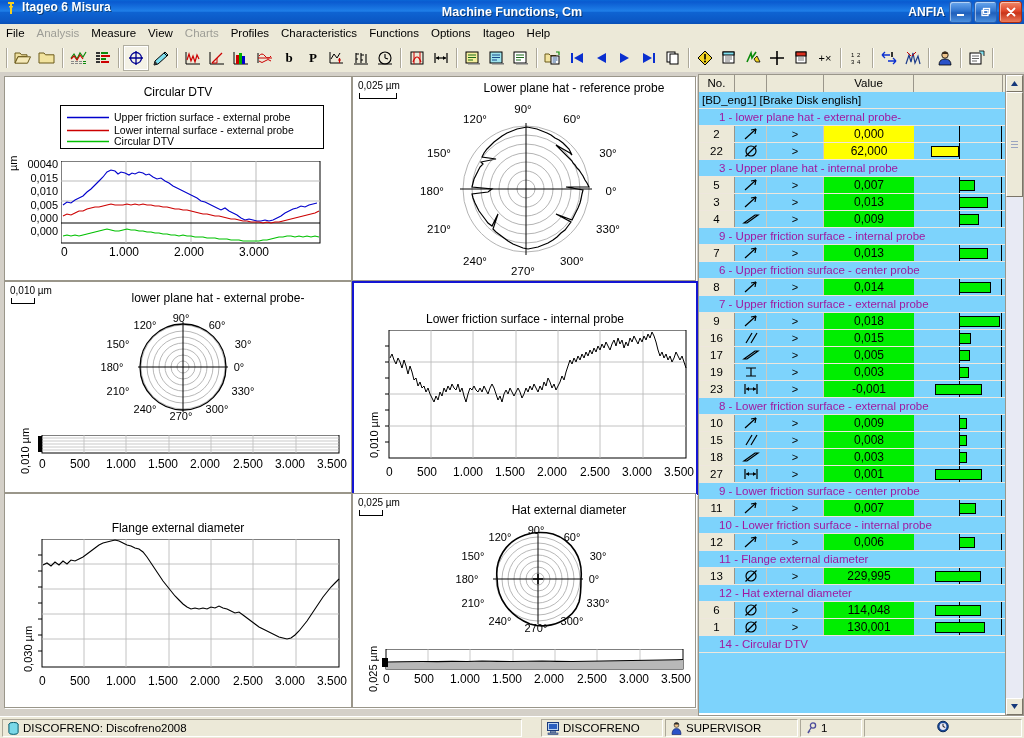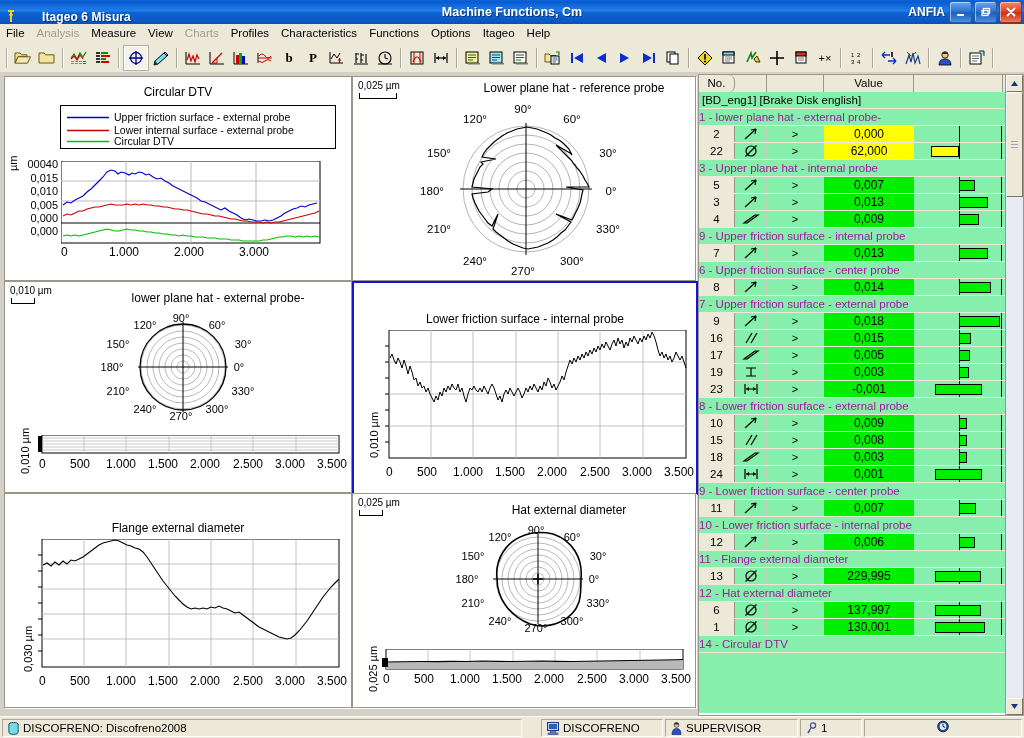--- a/index.html
+++ b/index.html
@@ -9,21 +9,21 @@
     font-size:11px;
     background:#d4d0c8;
     -webkit-font-smoothing:none;
   }
   .app{position:relative;width:1024px;height:738px;}
 
   
   .titlebar{
     position:absolute;left:0;top:0;width:1024px;height:24px;
     background:linear-gradient(180deg,#0a66d6 0%,#0a5ad0 8%,#1f7fe8 46%,#0e63d2 52%,#0b57c4 90%,#0a4fb5 100%);
-    display:flex;align-items:flex-end;gap:20px;
+    display:flex;align-items:flex-start;
   }
   .tb-ico{width:16px;height:16px;margin-left:3px;margin-right:3px;flex:0 0 auto;position:relative;}
   .tb-title{color:#fff;font-size:12px;font-weight:bold;letter-spacing:.1px;text-shadow:1px 1px 0 rgba(0,0,0,.45);}
   .tb-center{
     position:absolute;left:0;right:0;top:0;height:24px;
     display:flex;align-items:center;justify-content:center;pointer-events:none;
     color:#fff;font-size:12.5px;font-weight:bold;text-shadow:1px 1px 0 rgba(0,0,0,.45);
   }
   .tb-right{position:absolute;right:2px;top:0;height:24px;display:flex;align-items:center;gap:2px;}
   .tb-anfia{color:#fff;font-size:12px;font-weight:bold;margin-right:2px;text-shadow:1px 1px 0 rgba(0,0,0,.45);}
@@ -88,25 +88,25 @@
   .thead{
     position:absolute;left:0;top:0;height:17px;width:100%;
     background:#ece9d8;border-bottom:1px solid #9a968a;
     display:flex;align-items:center;
   }
   .th{
     height:17px;line-height:16px;font-size:11.5px;color:#000;text-align:center;
     border-right:1px solid #9a968a;box-sizing:border-box;
   }
   .tbody{
-    position:absolute;left:0;top:17px;width:306px;height:621px;overflow:hidden;background:#86efac;
+    position:absolute;left:0;top:17px;width:306px;height:621px;overflow:hidden;background:#7dd3fc;
   }
   .trow{height:17px;display:flex;align-items:stretch;box-sizing:border-box;border-bottom:1px solid #eee7dd;}
   .grp{
-    height:17px;line-height:16px;color:#a018a0;font-size:11.5px;
+    height:17px;line-height:16px;color:#a018a0;font-size:11.5px;padding-left:20px;
     border-bottom:1px solid #eee7dd;box-sizing:border-box;white-space:nowrap;
   }
   .filerow{
     height:17px;line-height:16px;color:#000;font-size:11.5px;padding-left:3px;
     border-bottom:1px solid #eee7dd;box-sizing:border-box;white-space:nowrap;
   }
   .c-no{
     width:36px;background:#ece9d8;border-right:1px solid #9a968a;
     text-align:center;line-height:16px;font-size:11.5px;color:#000;box-sizing:border-box;
   }
@@ -496,21 +496,21 @@
   </div>
 
   <div class="client">
 
     <div class="charts">
 
       <div class="panel" style="left:2px;top:2px;width:346px;height:203px;">
         <div class="ptitle" style="top:8px;">Circular DTV</div>
 
         <div style="position:absolute;left:57px;top:30px;width:262px;height:42px;background:#000;"></div>
-        <div style="position:absolute;left:55px;top:28px;width:262px;height:42px;background:#fff;border:1px solid #000;padding-left:12px;">
+        <div style="position:absolute;left:55px;top:28px;width:262px;height:42px;background:#fff;border:1px solid #000;">
           <div style="position:absolute;left:6px;top:5px;display:flex;align-items:center;gap:5px;">
             <svg width="42" height="3">
                 <line x1="0" y1="1.5" x2="42" y2="1.5" stroke="#0000cc" stroke-width="1.6"></line>
               </svg>
             <span style="font-size:10.5px;">Upper friction surface - external probe</span>
           </div>
           <div style="position:absolute;left:6px;top:18px;display:flex;align-items:center;gap:5px;">
             <svg width="42" height="3">
                 <line x1="0" y1="1.5" x2="42" y2="1.5" stroke="#cc0000" stroke-width="1.6"></line>
               </svg>
@@ -805,21 +805,21 @@
             <span style="position:absolute;left:206px;">2.500</span>
           <span style="position:absolute;left:248px;">3.000</span>
             <span style="position:absolute;left:290px;">3.500</span>
         </div>
       </div>
 
     </div>
 
     <div class="tablewrap">
       <div class="thead" id="thead">
-          <div class="th" style="width: 36px; border-radius: 6px;">No.</div>
+          <div class="th" style="width: 36px;">No.</div>
           <div class="th" style="width: 32px;"></div>
           <div class="th" style="width: 57px;"></div>
           <div class="th" style="width: 90px;">Value</div>
           <div class="th" style="width: 89px;"></div>
         </div>
       <div class="tbody" id="tbody">
           <div class="filerow">[BD_eng1] [Brake Disk english]</div>
           <div class="grp">1 - lower plane hat - external probe-</div>
           <div class="trow">
             <div class="c-no">2</div>
@@ -1053,21 +1053,21 @@
             </div>
             <div class="c-op">&gt;</div>
             <div class="c-val" style="background: rgb(0, 238, 0);">0,003</div>
             <div class="c-bar">
               <div class="tick" style="left:45px"></div>
               <div class="tick" style="left:87px"></div>
               <div class="bar" style="left: 45px; width: 8px; background: rgb(0, 238, 0);"></div>
             </div>
           </div>
           <div class="trow">
-            <div class="c-no">24</div>
+            <div class="c-no">27</div>
             <div class="c-sym">
               <svg width="18" height="14" viewBox="0 0 18 14">
                 <path d="M3,2 L3,12 M15,2 L15,12 M4,7 L14,7" stroke="#000" fill="none" stroke-width="1.2"></path>
                 <path d="M4,7 L7,5 L7,9 Z M14,7 L11,5 L11,9 Z" fill="#000"></path>
               </svg>
             </div>
             <div class="c-op">&gt;</div>
             <div class="c-val" style="background: rgb(0, 238, 0);">0,001</div>
             <div class="c-bar">
               <div class="tick" style="left:45px"></div>
@@ -1129,21 +1129,21 @@
           <div class="grp">12 - Hat external diameter</div>
           <div class="trow">
             <div class="c-no">6</div>
             <div class="c-sym">
               <svg width="18" height="14" viewBox="0 0 18 14">
                 <circle cx="9" cy="7" r="5" stroke="#000" fill="none" stroke-width="1.2"></circle>
                 <path d="M3.5,12.5 L14.5,1.5" stroke="#000" fill="none" stroke-width="1.2"></path>
               </svg>
             </div>
             <div class="c-op">&gt;</div>
-            <div class="c-val" style="background: rgb(0, 238, 0);">137,997</div>
+            <div class="c-val" style="background: rgb(0, 238, 0);">114,048</div>
             <div class="c-bar">
               <div class="tick" style="left:45px"></div>
               <div class="tick" style="left:87px"></div>
               <div class="bar" style="left: 21px; width: 46px; background: rgb(0, 238, 0);"></div>
             </div>
           </div>
           <div class="trow">
             <div class="c-no">1</div>
             <div class="c-sym">
               <svg width="18" height="14" viewBox="0 0 18 14">

